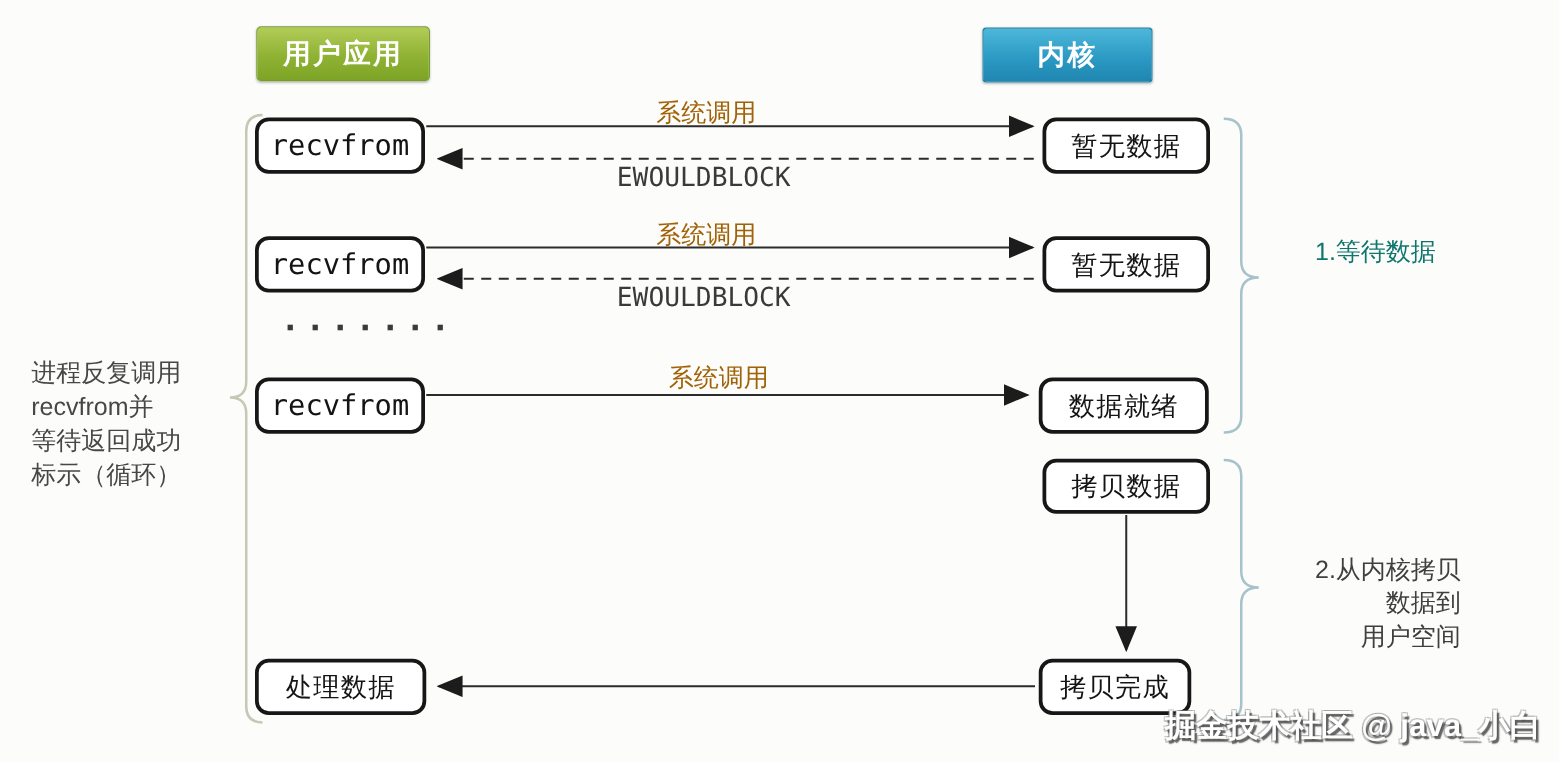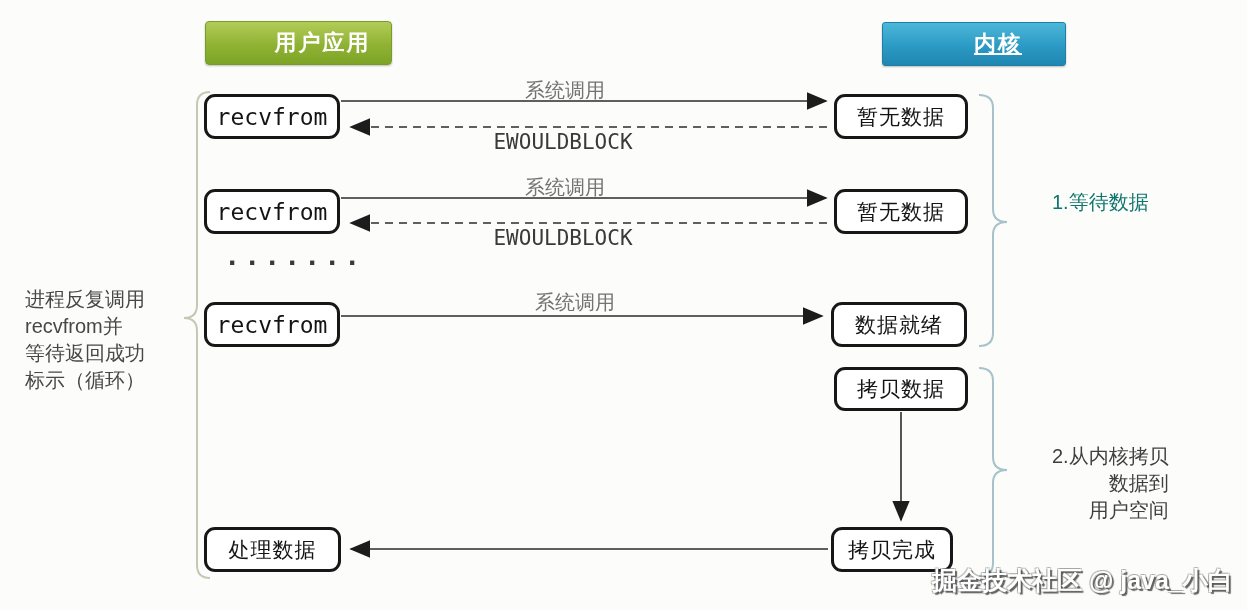--- a/index.html
+++ b/index.html
@@ -1,29 +1,29 @@
 <!DOCTYPE html>
 <html><head>
 <meta charset="utf-8">
 <style>
   html,body{margin:0;padding:0;}
   body{font-family:"Liberation Sans",sans-serif;background:#ffffff;}
   .stage{position:relative;width:1247px;height:610px;background:#fcfcfa;overflow:hidden;}
   .layer{position:absolute;left:0;top:0;width:1247px;height:610px;}
   .hdr{position:absolute;display:flex;align-items:center;justify-content:center;
-       color:#fff;font-weight:bold;font-size:22px;letter-spacing:2px;padding-left:48px;}
+       color:#fff;font-weight:bold;font-size:22px;letter-spacing:2px;}
   .hdr-green{background:linear-gradient(180deg,#b2cc58 0%,#8fb233 55%,#7da427 100%);
        border:1px solid #779c2a;border-radius:4px;box-shadow:0 1px 2px rgba(0,0,0,.25);}
   .hdr-blue{background:linear-gradient(180deg,#4db7d9 0%,#2b9ac4 55%,#1f86b1 100%);
        border:1px solid #1d7fa8;border-radius:3px;box-shadow:0 1px 2px rgba(0,0,0,.25);}
   .box{position:absolute;display:flex;align-items:center;justify-content:center;
        background:#ffffff;border:3px solid #171717;border-radius:11px;
        color:#141414;font-size:21px;letter-spacing:1px;box-sizing:border-box;}
   .box.mono{font-family:"DejaVu Sans Mono",monospace;font-size:23px;letter-spacing:0;}
-  .lbl{position:absolute;color:#737373;font-size:20px;text-align:center;white-space:nowrap;}
+  .lbl{position:absolute;color:#a16207;font-size:20px;text-align:center;white-space:nowrap;}
   .lbl.mono{font-family:"DejaVu Sans Mono",monospace;font-size:21px;color:#3a3a3a;}
   .note{position:absolute;color:#474747;font-size:20px;line-height:27px;white-space:nowrap;}
   .dots{position:absolute;color:#3a3a3a;font-size:30px;font-weight:bold;letter-spacing:10px;line-height:30px;}
   .stage2-indent{padding-left:26px;text-align:right;}
   .watermark{position:absolute;color:#ffffff;font-size:25px;font-weight:bold;white-space:nowrap;
        text-shadow:2px 2px 1px rgba(70,70,70,.85),-1px -1px 0 rgba(120,120,120,.4),
                    1px -1px 0 rgba(120,120,120,.4),-1px 1px 0 rgba(120,120,120,.4);}
 </style>
 </head>
 <body>
@@ -52,21 +52,21 @@
     <path fill="none" stroke="#c6c8b6" stroke-width="2" d="M210,92 Q197,92 197,105 L197,305 Q197,318 184,318 Q197,318 197,331 L197,565 Q197,578 210,578"></path>
 
     <path fill="none" stroke="#a6c2ca" stroke-width="2" d="M979,95 Q993,95 993,108 L993,209 Q993,222 1007,222 Q993,222 993,235 L993,333 Q993,346 979,346"></path>
 
     <path fill="none" stroke="#a6c2ca" stroke-width="2" d="M979,368 Q993,368 993,381 L993,457 Q993,470 1007,470 Q993,470 993,483 L993,563 Q993,576 979,576"></path>
   </svg>
 
   <div class="hdr hdr-green" style="left:205px;top:21px;width:137px;height:42px;">
     <span>用户应用</span>
   </div>
-  <div class="hdr hdr-blue" style="left:882px;top:22px;width:134px;height:42px;text-decoration:underline;">
+  <div class="hdr hdr-blue" style="left:786px;top:22px;width:134px;height:42px;">
     <span>内核</span>
   </div>
 
   <div class="box mono" style="left:204px;top:94px;width:136px;height:45px;">recvfrom</div>
   <div class="box" style="left:834px;top:94px;width:134px;height:45px;">暂无数据</div>
   <div class="lbl" style="left:440px;top:77px;width:250px;">系统调用</div>
   <div class="lbl mono" style="left:438px;top:130px;width:250px;">EWOULDBLOCK</div>
 
   <div class="box mono" style="left:204px;top:189px;width:136px;height:45px;">recvfrom</div>
   <div class="box" style="left:834px;top:189px;width:134px;height:45px;">暂无数据</div>

